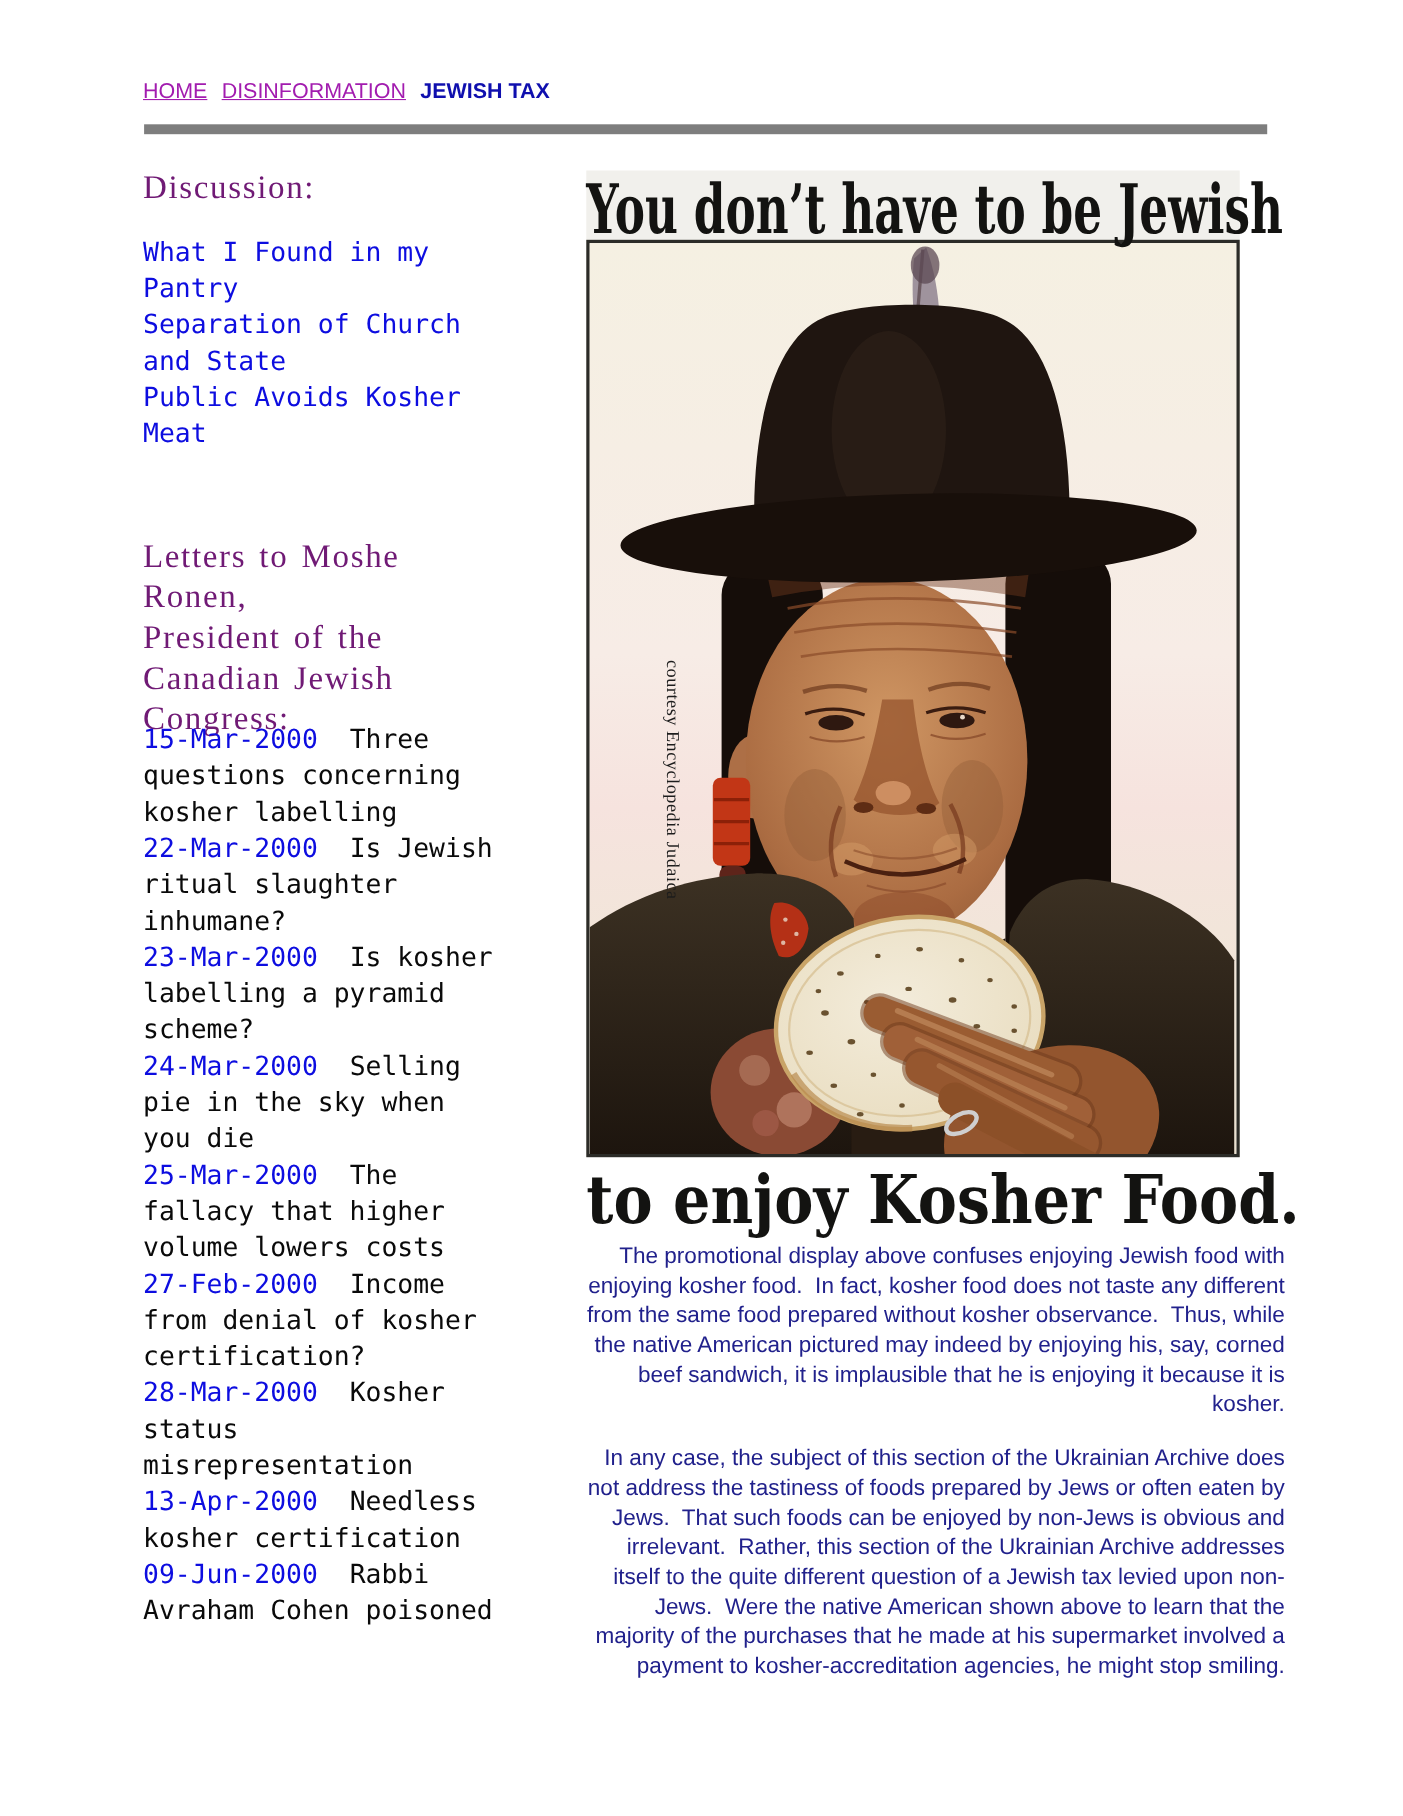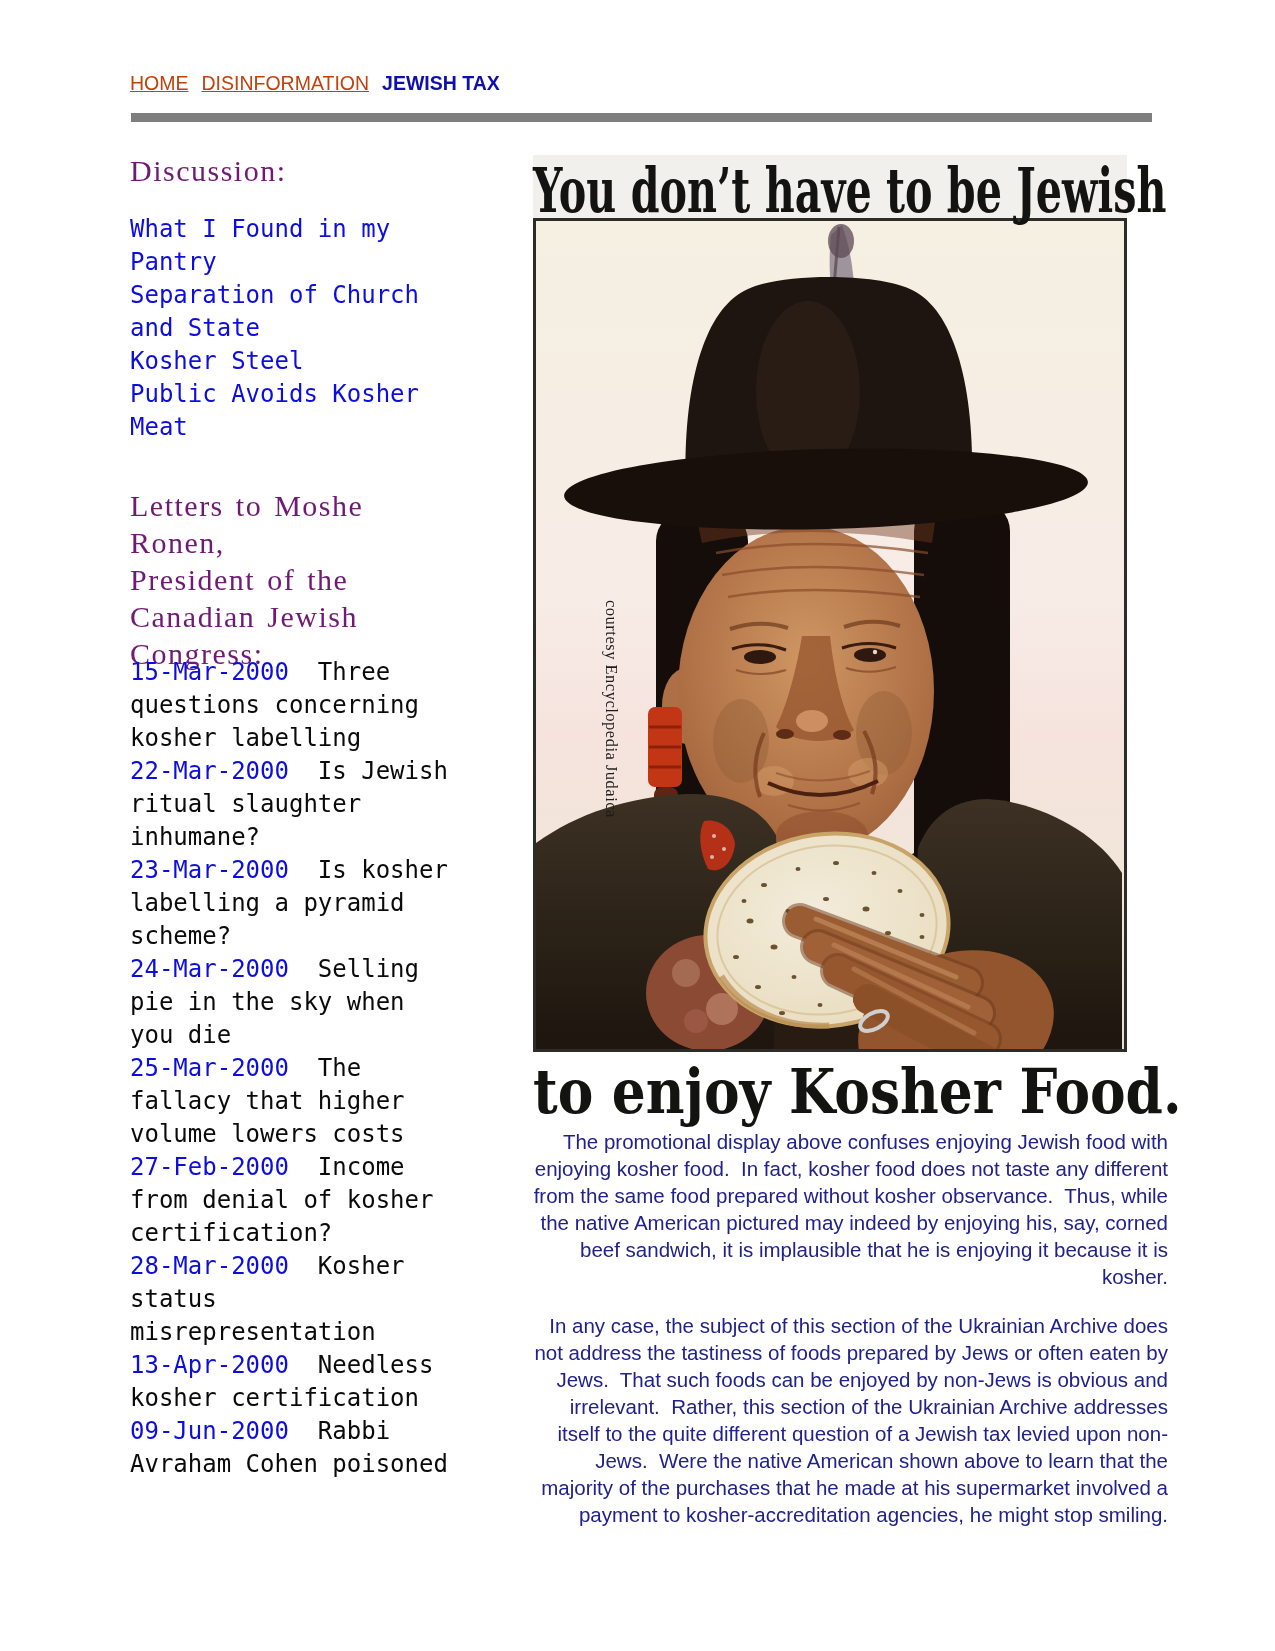--- a/index.html
+++ b/index.html
@@ -2,21 +2,21 @@
 <html><head>
 <meta charset="utf-8">
 <style>
   html,body{margin:0;padding:0;background:#ffffff;}
   #page{position:relative;width:1275px;height:1651px;background:#ffffff;overflow:hidden;
         font-family:"Liberation Sans",sans-serif;}
 
   
   .nav{position:absolute;left:130px;top:72px;display:flex;gap:13px;align-items:baseline;
        font-size:19.5px;line-height:23px;}
-  .nav a{color:#c2410c;text-decoration:underline;cursor:pointer;}
+  .nav a{color:#a21caf;text-decoration:underline;cursor:pointer;}
   .nav .current{color:#0f0fae;font-weight:bold;text-decoration:none;}
 
   .hrule{position:absolute;left:131px;top:113px;width:1021px;height:9px;background:#7e7e7e;}
 
   
   .serif-head{position:absolute;left:130px;color:#701a75;font-family:"Liberation Serif",serif;
               font-size:30px;line-height:37px;letter-spacing:1.5px;word-spacing:3px;
               white-space:pre-wrap;}
   #discussion-heading{top:152px;}
   #letters-heading{top:487px;width:340px;}
@@ -57,21 +57,20 @@
     <span class="current">JEWISH TAX</span>
   </div>
 
   <div class="hrule"></div>
 
   <div class="serif-head" id="discussion-heading">Discussion:</div>
 
   <div class="monoblock" id="discussion-links">
     <div><a class="mlink">What I Found in my Pantry</a></div>
     <div><a class="mlink">Separation of Church and State</a></div>
-    <div><a class="mlink">Kosher Steel</a></div>
     <div><a class="mlink">Public Avoids Kosher Meat</a></div>
   </div>
 
   <div class="serif-head" id="letters-heading">Letters to Moshe Ronen,
 President of the
 Canadian Jewish
 Congress:</div>
 
   <div class="monoblock" id="letters-list">
     <div><a class="mlink">15-Mar-2000</a><span class="desc">Three questions concerning kosher labelling</span></div>

